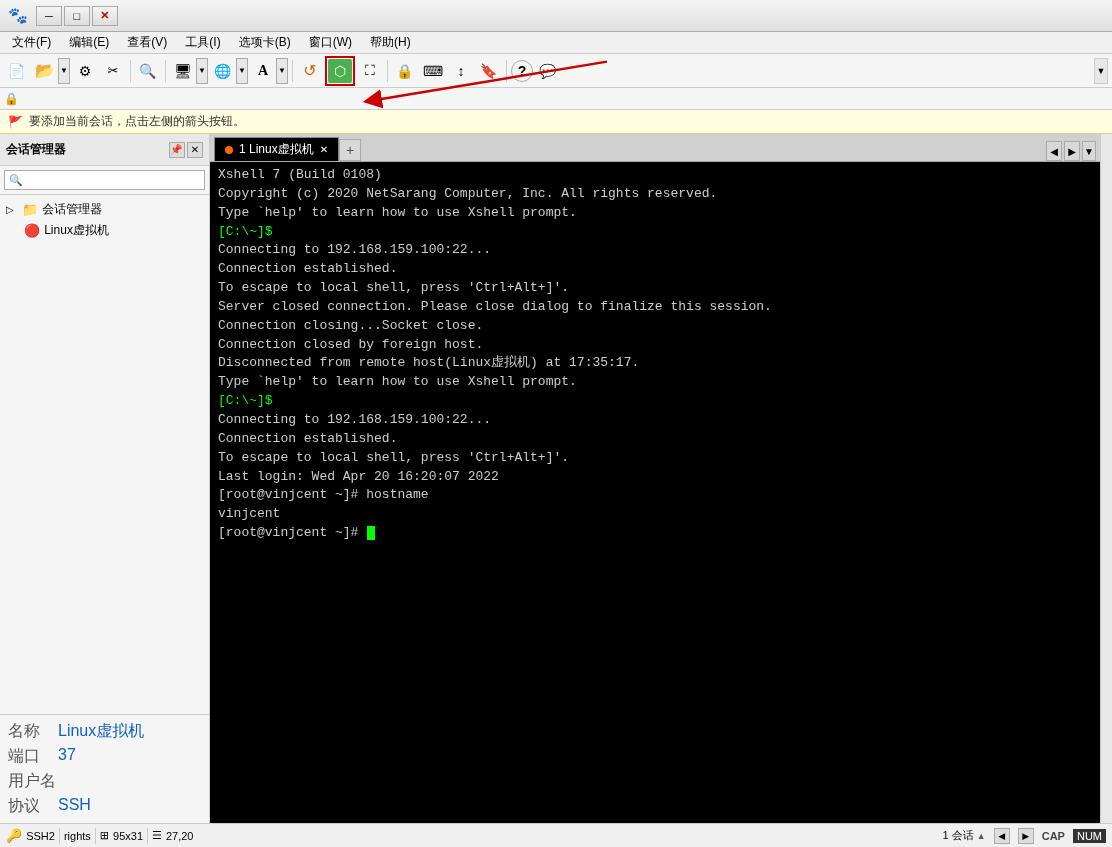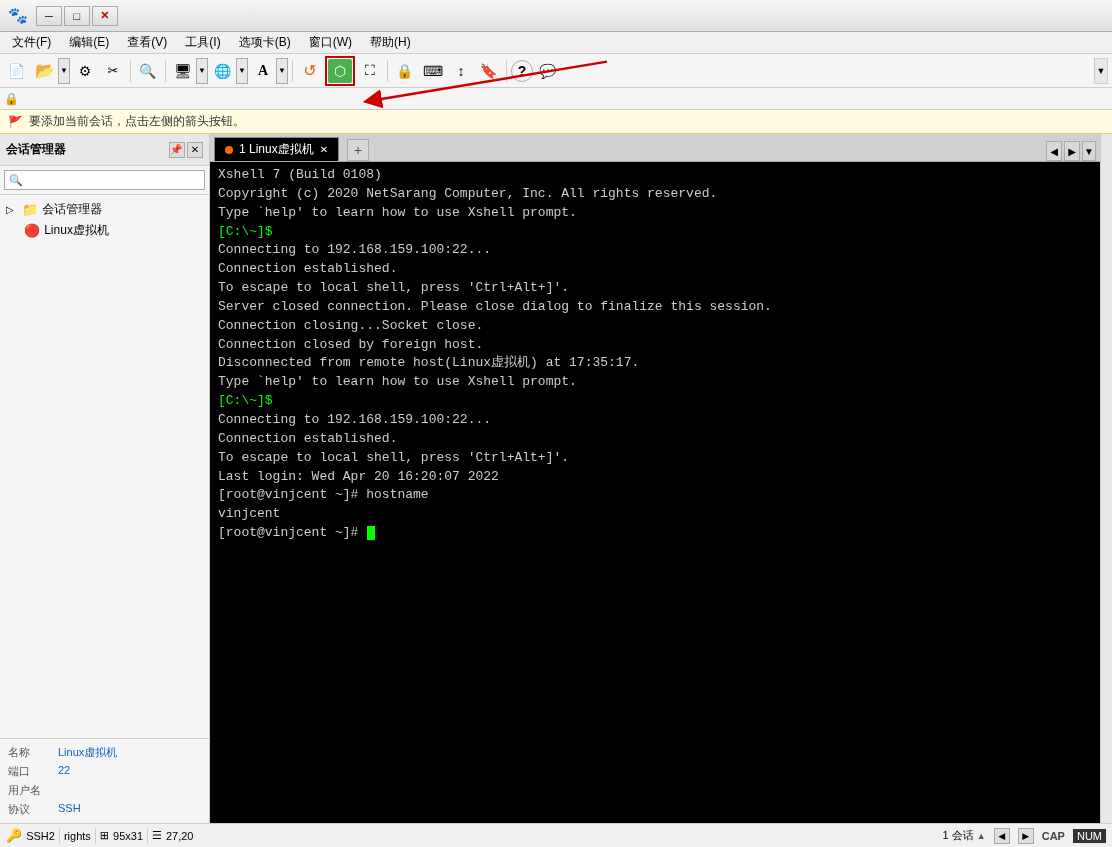--- a/index.html
+++ b/index.html
@@ -133,42 +133,42 @@
     }
 
     .session-tree { flex: 1; overflow-y: auto; padding: 4px 0; }
     .tree-item { display: flex; align-items: center; padding: 2px 6px; cursor: pointer; font-size: 12px; gap: 4px; }
     .tree-expand { font-size: 10px; width: 12px; }
 
     
     .session-info {
       border-top: 1px solid #ccc;
       padding: 4px 0;
-      font-size: 11px;
+      font-size: 16px;
     }
     .info-row { display: grid; grid-template-columns: 50px 1fr; padding: 2px 8px; }
     .info-label { color: #555; }
     .info-value { color: #1060c0; }
 
     
     .terminal-panel {
       flex: 1;
       display: flex;
       flex-direction: column;
       background: #000;
       position: relative;
     }
     .tab-bar {
       background: #d8d8d8;
       border-bottom: 1px solid #aaa;
       height: 28px;
       display: flex;
       align-items: flex-end;
       padding: 0 4px;
-      gap: 8px;
+      gap: 0;
       position: relative;
     }
     .tab {
       background: #000;
       color: #fff;
       border: 1px solid #888;
       border-bottom: none;
       height: 24px;
       padding: 0 10px;
       display: flex;
@@ -338,21 +338,21 @@
         <span>Linux虚拟机</span>
       </div>
     </div>
     <div class="session-info">
       <div class="info-row">
         <span class="info-label">名称</span>
         <span class="info-value">Linux虚拟机</span>
       </div>
       <div class="info-row">
         <span class="info-label">端口</span>
-        <span class="info-value">22</span>
+        <span class="info-value">37</span>
       </div>
       <div class="info-row">
         <span class="info-label">用户名</span>
         <span class="info-value"></span>
       </div>
       <div class="info-row">
         <span class="info-label">协议</span>
         <span class="info-value">SSH</span>
       </div>
     </div>

